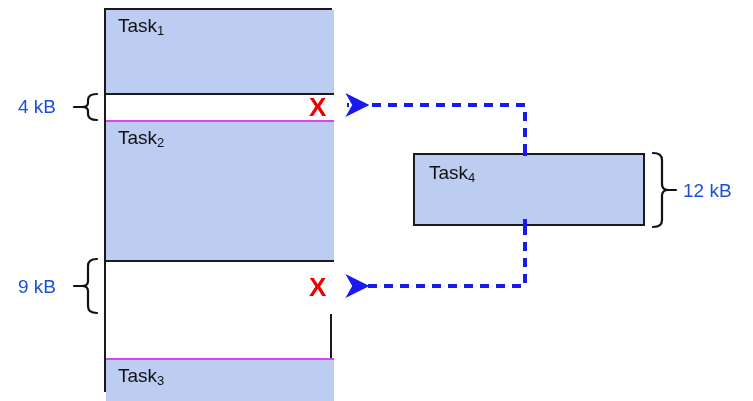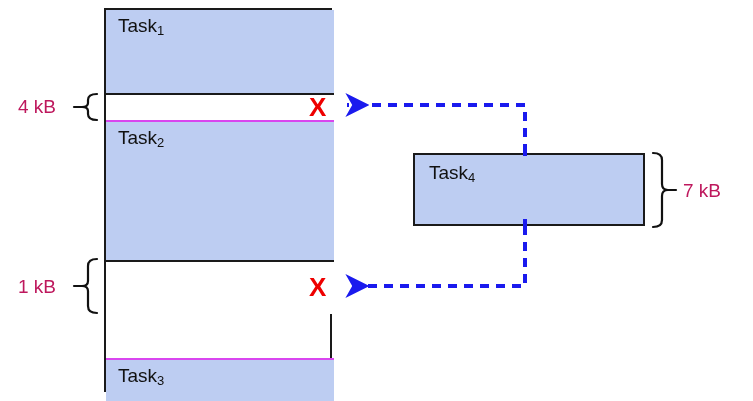--- a/index.html
+++ b/index.html
@@ -85,21 +85,21 @@
     height: 73px;
     box-sizing: border-box;
     background: #bdcdf2;
     border: 2px solid #1a1a1a;
   }
 
   
   .size-label {
     position: absolute;
     font-size: 19px;
-    color: #be185d;
+    color: #1d4ed8;
     white-space: nowrap;
   }
 
   
   #overlay {
     position: absolute;
     left: 0;
     top: 0;
     width: 753px;
     height: 401px;
@@ -142,23 +142,23 @@
   <div class="x-mark" style="left:309px; top:94px;">X</div>
 
   <div class="x-mark" style="left:309px; top:274px;">X</div>
 
   <div class="task4-box">
     <span class="mem-label" style="left:14px; top:8px;"><span>Task</span><sub>4</sub></span>
   </div>
 
   <div class="size-label" style="left:18px; top:96px;">4 kB</div>
 
-  <div class="size-label" style="left:18px; top:276px;">1 kB</div>
+  <div class="size-label" style="left:18px; top:276px;">9 kB</div>
 
-  <div class="size-label" style="left:683px; top:180px;">7 kB</div>
+  <div class="size-label" style="left:683px; top:180px;">12 kB</div>
 
   <svg id="overlay" viewBox="0 0 753 401" xmlns="http://www.w3.org/2000/svg">
 
     <g fill="none" stroke="#111111" stroke-width="2.2" stroke-linecap="round">
       <path d="M 97,94 Q 88,94 88,100 L 88,103 Q 88,107 82,107"></path>
       <path d="M 97,120 Q 88,120 88,114 L 88,111 Q 88,107 82,107"></path>
       <path d="M 82,107 L 74,107"></path>
     </g>
 
     <g fill="none" stroke="#111111" stroke-width="2.2" stroke-linecap="round">

